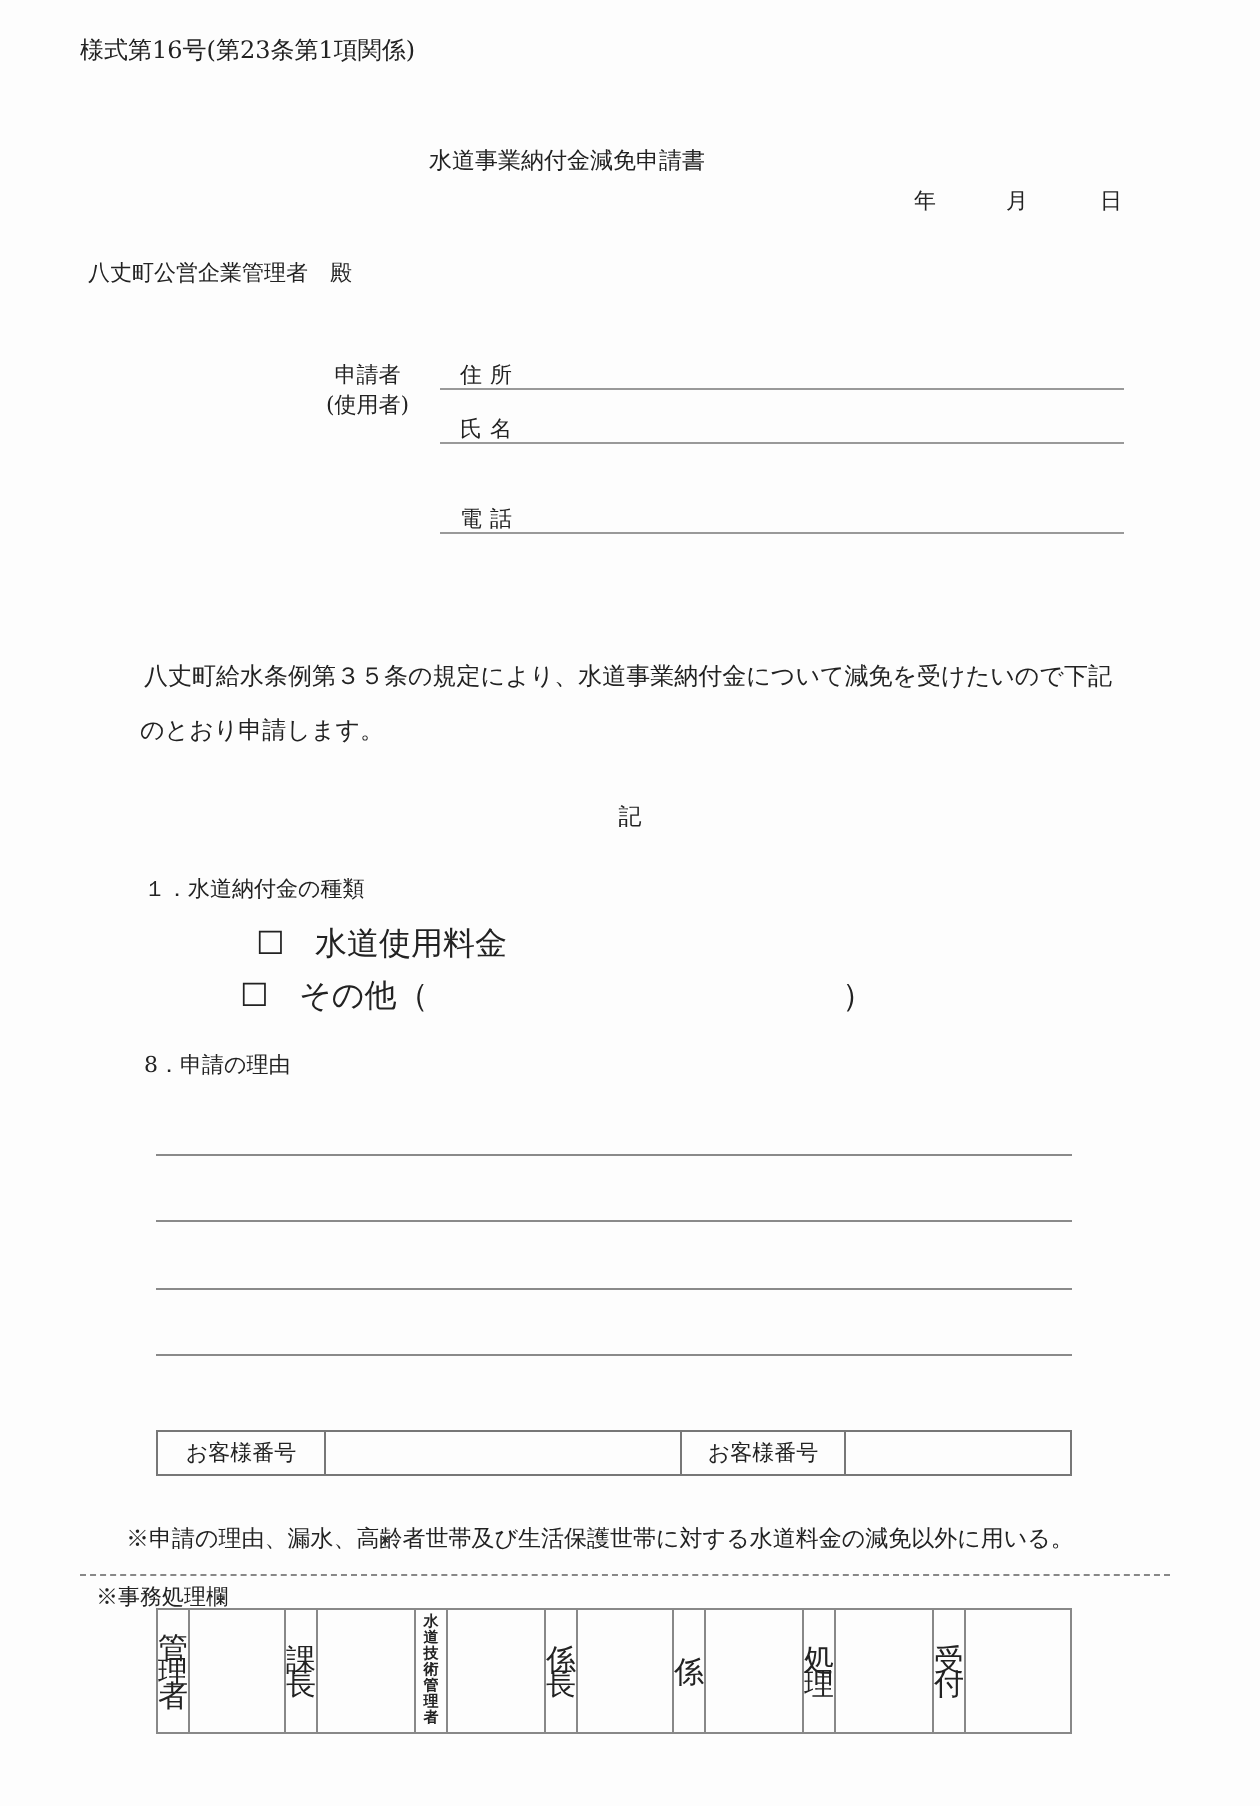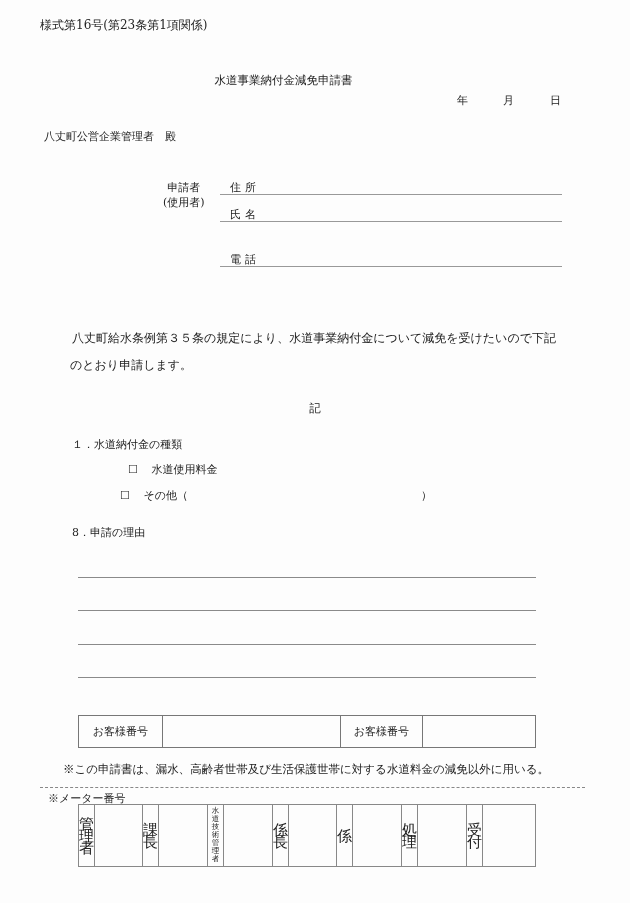--- a/index.html
+++ b/index.html
@@ -12,32 +12,32 @@
   .form-no { left: 40px; top: 17px; font-size: 12px; }
   .title { left: 0; width: 567px; text-align: center; top: 57px; font-size: 11.5px; margin-top: 16px; }
   .date { top: 93px; font-size: 11px; }
   .addressee { left: 44px; top: 129px; font-size: 11px; }
   .applicant-label { left: 163px; top: 180px; font-size: 11px; line-height: 15px; text-align: center; }
   .field { left: 220px; width: 342px; height: 14px; border-bottom: 1px solid #999; font-size: 11px; }
   .field span { padding-left: 10px; letter-spacing: 4px; }
   .body-text { font-size: 12px; }
   .ki { left: 0; width: 630px; text-align: center; top: 401px; font-size: 11.5px; }
   .section { font-size: 11px; left: 48px; margin-left: 24px; }
-  .opt { font-size: 11px; }
+  .opt { font-size: 16px; }
   .reason-line { left: 78px; width: 458px; height: 0; border-top: 1px solid #8a8a8a; }
   table { border-collapse: collapse; }
-  .cust-table { left: 78px; top: 715px; width: 458px; height: 33px; }
+  .cust-table { left: 78px; top: 715px; width: 458px; height: 23px; }
   .cust-table td { border: 1px solid #777; font-size: 11px; text-align: center; padding: 0; }
   .note { left: 63px; top: 762px; font-size: 11.5px; }
   .dash { left: 40px; top: 787px; width: 545px; border-top: 1px dashed #888; }
   .office-title { left: 48px; top: 791px; font-size: 11px; }
   .office-table { left: 78px; top: 804px; width: 458px; height: 63px; }
   .office-table td { border: 1px solid #888; padding: 0; vertical-align: middle; text-align: center; }
   .office-table td.lbl { width: 15px; font-size: 15px; line-height: 12px; }
-  .office-table td.lbl.small { font-size: 7.5px; line-height: 8px; vertical-align: top; padding-top: 2px; }
+  .office-table td.lbl.small { font-size: 7.5px; line-height: 8px; vertical-align: top; padding-top: 2px; font-weight: bold; }
   .vtext { display: inline-block; width: 1em; word-break: break-all; white-space: normal; }
 </style>
 </head>
 <body>
 
 <div class="abs form-no">様式第16号(第23条第1項関係)</div>
 <div class="abs title">水道事業納付金減免申請書</div>
 
 <div class="abs date" style="left:457px">年</div>
 <div class="abs date" style="left:503px">月</div>
@@ -90,25 +90,25 @@
   <tbody>
       <tr>
     <td style="width:83px">お客様番号</td>
     <td style="width:177px"></td>
     <td style="width:81px">お客様番号</td>
     <td></td>
   </tr>
 </tbody>
   </table>
 
-<div class="abs note">※この申請書は、漏水、高齢者世帯及び生活保護世帯に対する水道料金の減免以外に用いる。</div>
+<div class="abs note">※申請の理由、漏水、高齢者世帯及び生活保護世帯に対する水道料金の減免以外に用いる。</div>
 
 <div class="abs dash"></div>
 
-<div class="abs office-title">※メーター番号</div>
+<div class="abs office-title">※事務処理欄</div>
 
 <table class="abs office-table">
   <tbody>
       <tr>
     <td class="lbl"><span class="vtext">管理者</span></td>
     <td style="width:47px"></td>
     <td class="lbl"><span class="vtext">課長</span></td>
     <td style="width:48px"></td>
     <td class="lbl small"><span class="vtext">水道技術管理者</span></td>
     <td style="width:48px"></td>

